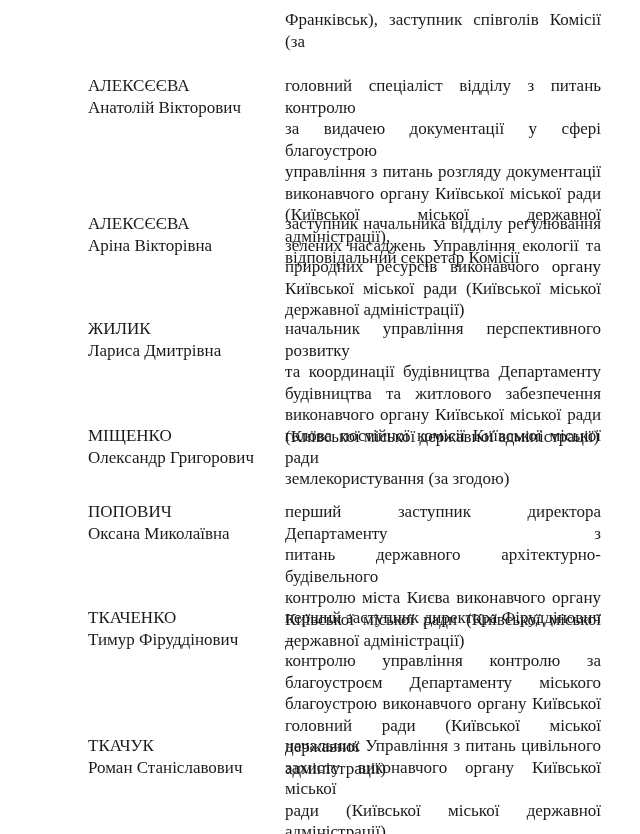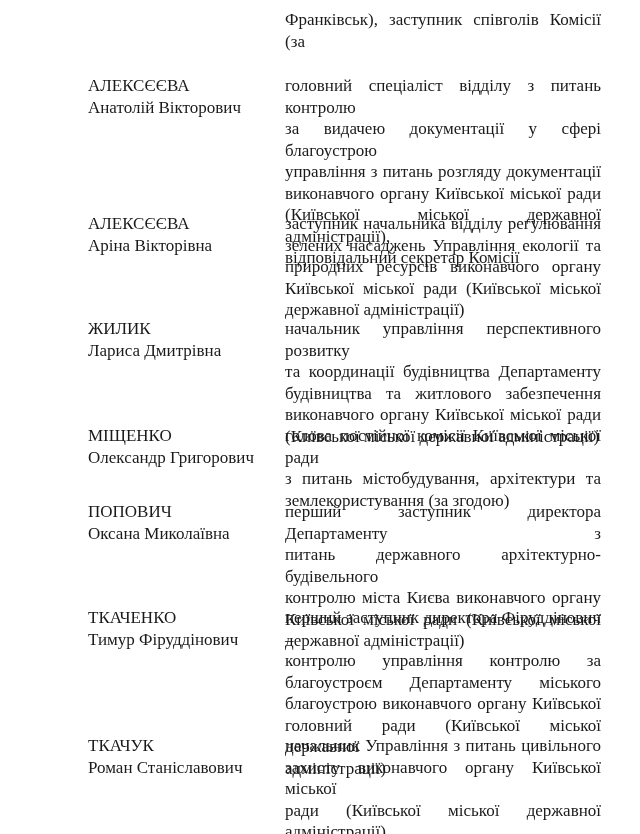--- a/index.html
+++ b/index.html
@@ -79,21 +79,20 @@
     </div>
   </div>
 
   <div class="entry" style="top:425px;">
     <div class="name-col">
       <span class="surname">МІЩЕНКО</span>
       <span class="given">Олександр Григорович</span>
     </div>
     <div class="desc">
       <span class="ln">голова постійної комісії Київської міської ради</span>
-      <span class="ln">з питань містобудування, архітектури та</span>
       <span class="ln last">землекористування (за згодою)</span>
     </div>
   </div>
 
   <div class="entry" style="top:501px;">
     <div class="name-col">
       <span class="surname">ПОПОВИЧ</span>
       <span class="given">Оксана Миколаївна</span>
     </div>
     <div class="desc">

